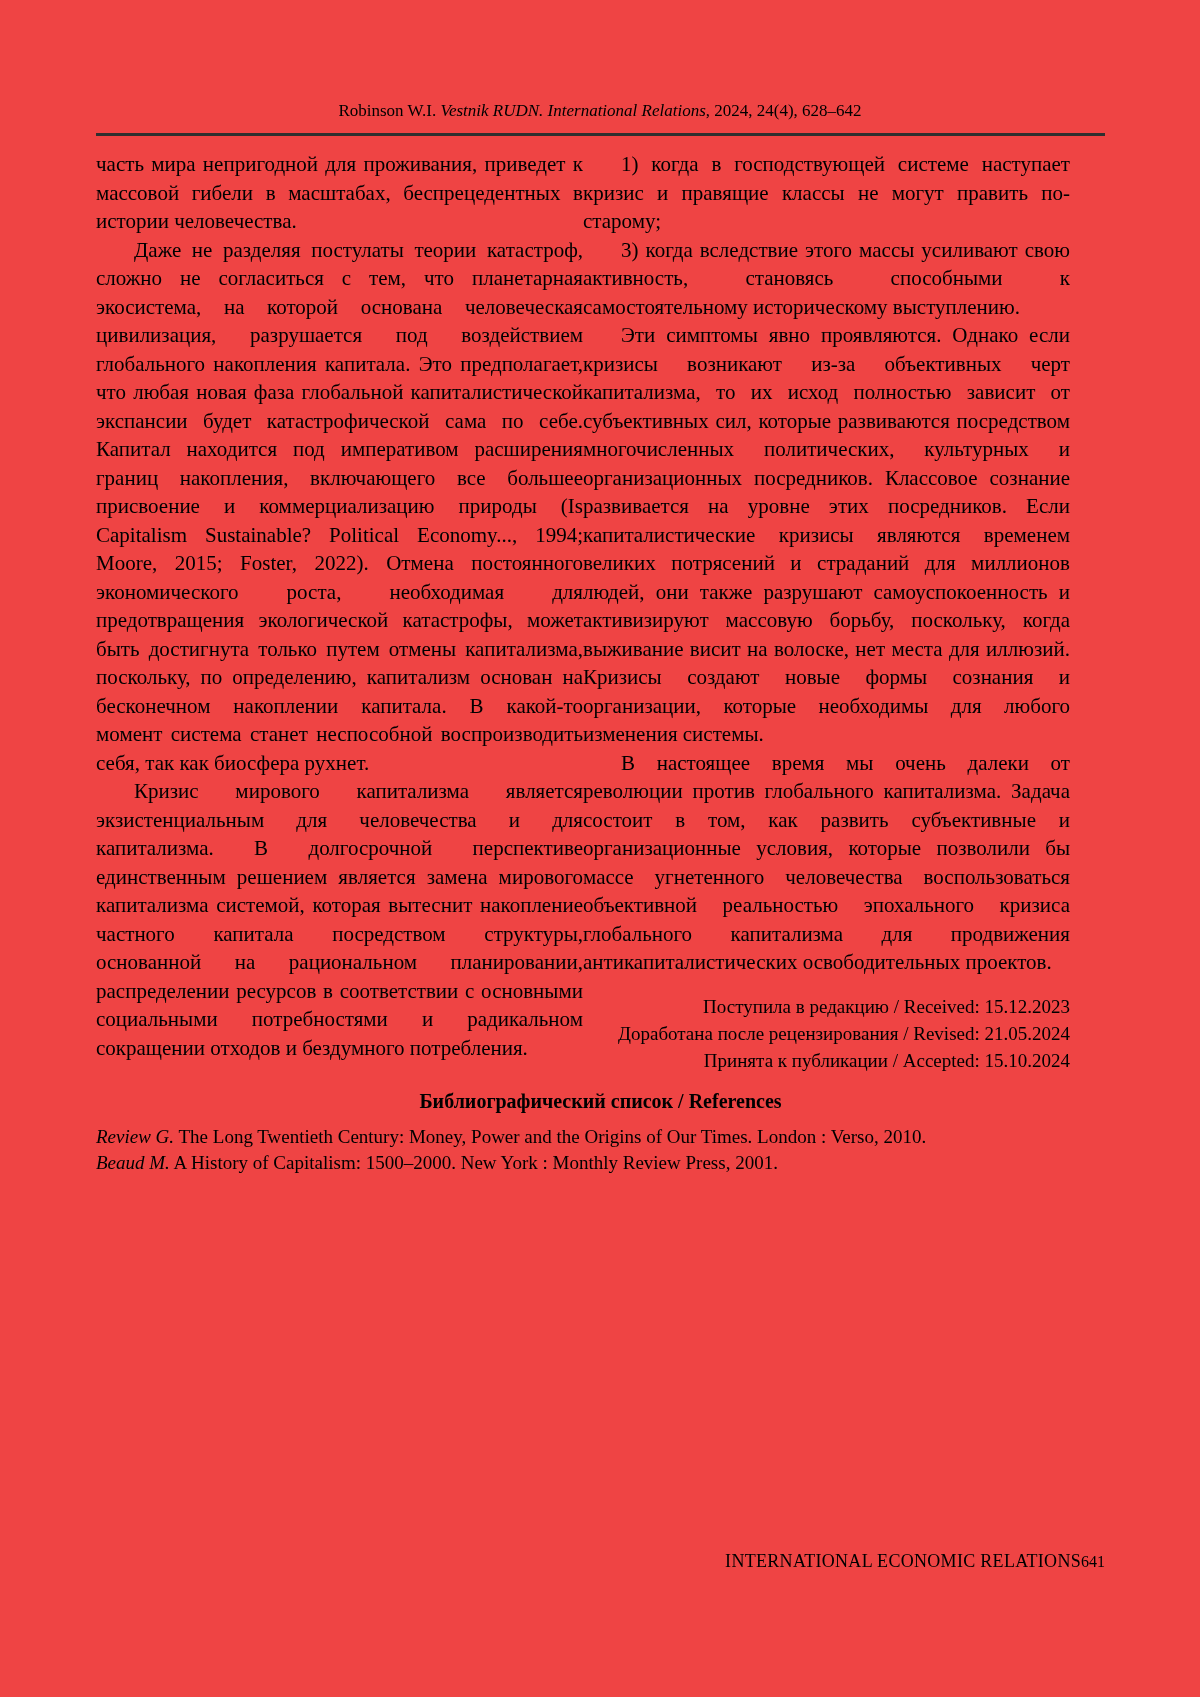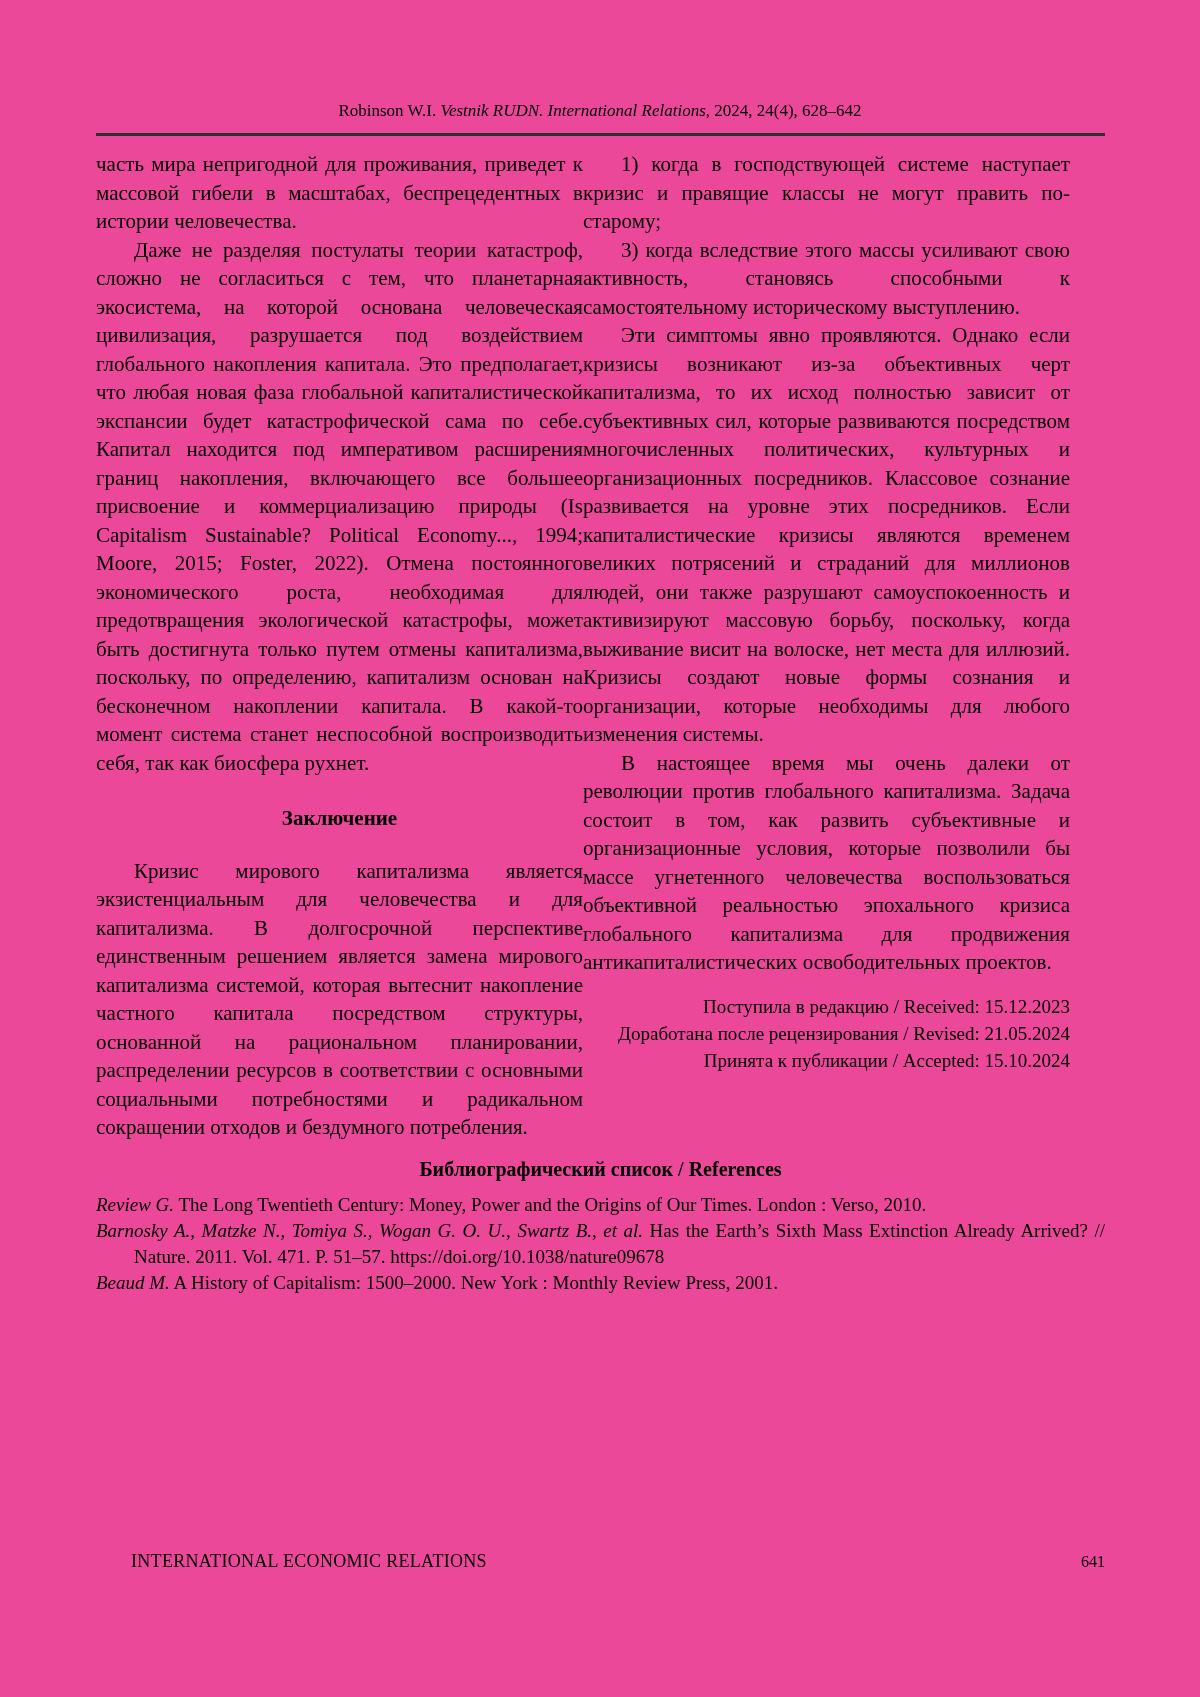--- a/index.html
+++ b/index.html
@@ -1,20 +1,20 @@
 <!DOCTYPE html>
 <html lang="ru"><head>
 <meta charset="utf-8">
 <style>
   html, body { margin: 0; padding: 0; background: #ffffff; }
   .page {
     position: relative;
     width: 1200px;
     height: 1697px;
-    background: #ec4899;
+    background: #ef4444;
     color: #000000;
     font-family: "Liberation Serif", "DejaVu Serif", serif;
     overflow: hidden;
   }
   .running-header {
     padding-top: 100px;
     text-align: center;
     font-size: 17px;
     line-height: 22px;
   }
@@ -67,45 +67,43 @@
     padding-left: 38px;
     text-indent: -38px;
   }
   .ref em { font-style: italic; }
   .footer {
     position: absolute;
     top: 1551px;
     left: 96px;
     right: 95px;
     display: flex;
-    justify-content: space-between;
+    justify-content: flex-end;
     align-items: baseline;
     font-size: 18px;
     letter-spacing: 0.3px;
-    margin-left: 35px;
   }
   .page-number { font-size: 16px; letter-spacing: 0; }
 </style>
 </head>
 <body>
 
 <div class="page">
 
   <div class="running-header">
     <span>Robinson W.I. </span><em>Vestnik RUDN. International Relations</em><span>, 2024, 24(4), 628–642</span>
   </div>
   <div class="header-rule"></div>
 
   <div class="content">
     <div class="columns">
 
       <div class="col">
         <p class="noindent">часть мира непригодной для проживания, приведет к массовой гибели в масштабах, беспрецедентных в истории человечества.</p>
         <p>Даже не разделяя постулаты теории катастроф, сложно не согласиться с тем, что планетарная экосистема, на которой основана человеческая цивилизация, разрушается под воздействием глобального накопления капитала. Это предполагает, что любая новая фаза глобальной капиталистической экспансии будет катастрофической сама по себе. Капитал находится под императивом расширения границ накопления, включающего все большее присвоение и коммерциализацию природы (Is Capitalism Sustainable? Political Economy..., 1994; Moore, 2015; Foster, 2022). Отмена постоянного экономического роста, необходимая для предотвращения экологической катастрофы, может быть достигнута только путем отмены капитализма, поскольку, по определению, капитализм основан на бесконечном накоплении капитала. В какой-то момент система станет неспособной воспроизводить себя, так как биосфера рухнет.</p>
-        <div class="section-heading">Заключение</div>
         <p>Кризис мирового капитализма является экзистенциальным для человечества и для капитализма. В долгосрочной перспективе единственным решением является замена мирового капитализма системой, которая вытеснит накопление частного капитала посредством структуры, основанной на рациональном планировании, распределении ресурсов в соответствии с основными социальными потребностями и радикальном сокращении отходов и бездумного потребления.</p>
       </div>
 
       <div class="col">
         <p>1) когда в господствующей системе наступает кризис и правящие классы не могут править по-старому;</p>
         <p>3) когда вследствие этого массы усиливают свою активность, становясь способными к самостоятельному историческому выступлению.</p>
         <p>Эти симптомы явно проявляются. Однако если кризисы возникают из-за объективных черт капитализма, то их исход полностью зависит от субъективных сил, которые развиваются посредством многочисленных политических, культурных и организационных посредников. Классовое сознание развивается на уровне этих посредников. Если капиталистические кризисы являются временем великих потрясений и страданий для миллионов людей, они также разрушают самоуспокоенность и активизируют массовую борьбу, поскольку, когда выживание висит на волоске, нет места для иллюзий. Кризисы создают новые формы сознания и организации, которые необходимы для любого изменения системы.</p>
         <p>В настоящее время мы очень далеки от революции против глобального капитализма. Задача состоит в том, как развить субъективные и организационные условия, которые позволили бы массе угнетенного человечества воспользоваться объективной реальностью эпохального кризиса глобального капитализма для продвижения антикапиталистических освободительных проектов.</p>
 
         <div class="dates">
@@ -113,21 +111,20 @@
           <div>Доработана после рецензирования / Revised: 21.05.2024</div>
           <div>Принята к публикации / Accepted: 15.10.2024</div>
         </div>
       </div>
 
     </div>
 
     <div class="references">
       <div class="references-heading">Библиографический список / References</div>
       <p class="ref"><em>Review G.</em><span> The Long Twentieth Century: Money, Power and the Origins of Our Times. London : Verso, 2010.</span></p>
-      <p class="ref"><em>Barnosky A., Matzke N., Tomiya S., Wogan G. O. U., Swartz B., et al.</em><span> Has the Earth’s Sixth Mass Extinction Already Arrived? // Nature. 2011. Vol. 471. P. 51–57. https://doi.org/10.1038/nature09678</span></p>
       <p class="ref"><em>Beaud M.</em><span> A History of Capitalism: 1500–2000. New York : Monthly Review Press, 2001.</span></p>
     </div>
   </div>
 
   <div class="footer">
     <span>INTERNATIONAL ECONOMIC RELATIONS</span>
     <span class="page-number">641</span>
   </div>
 
 </div>

